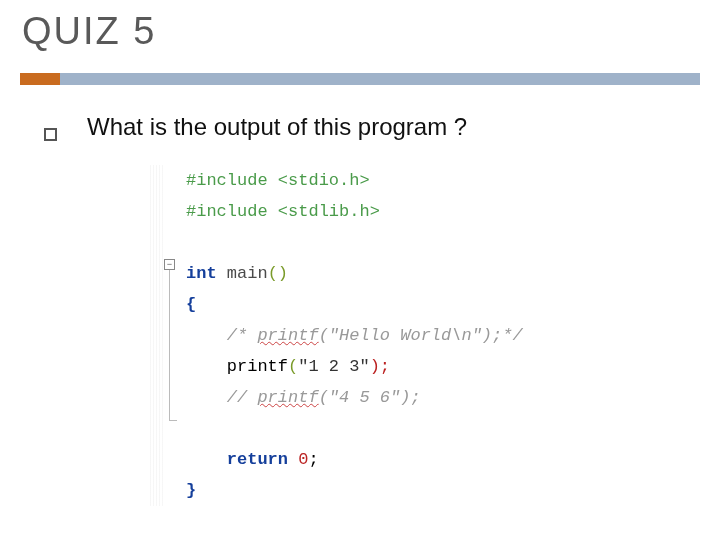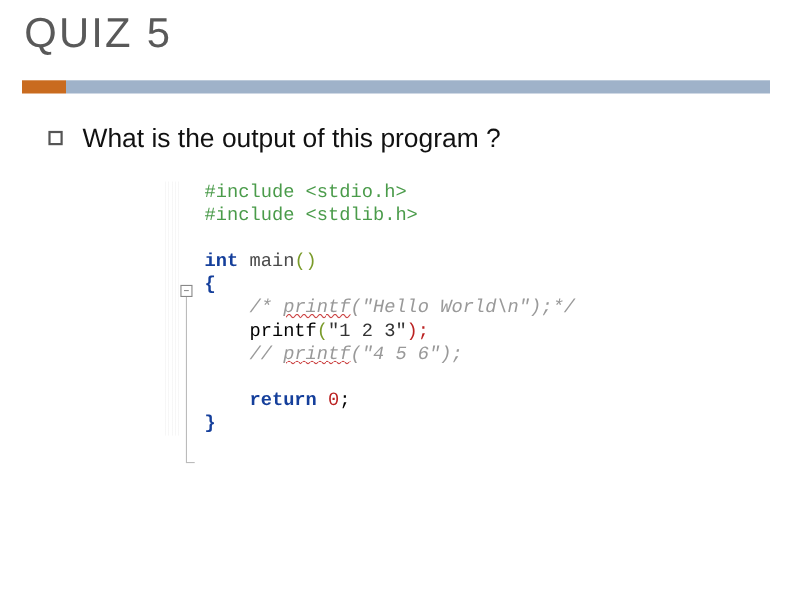--- a/index.html
+++ b/index.html
@@ -33,22 +33,22 @@
     background: #c96b1f;
   }
   .rule-main {
     flex: 1;
     height: 12px;
     background: #9fb2c9;
   }
   .bullet-block {
     margin-left: 24px;
     display: flex;
-    align-items: flex-start;
-    gap: 18px;
+    align-items: flex-end;
+    gap: 30px;
   }
   .bullet-marker {
     width: 13px;
     height: 13px;
     border: 2px solid #555;
     margin-top: 6px;
     flex-shrink: 0;
   }
   .bullet-text {
     font-size: 24px;
@@ -89,21 +89,21 @@
   .fold-end {
     position: absolute;
     width: 8px;
     height: 1px;
     background: #bbb;
     left: 5px;
   }
   .code {
     font-family: "Courier New", monospace;
     font-size: 17px;
-    line-height: 21px;
+    line-height: 31px;
     white-space: pre;
     color: #000;
     padding-left: 6px;
   }
   .c-pp { color: #4a9b4a; }
   .c-kw { color: #153f9b; font-weight: bold; }
   .c-fn { color: #4a4a4a; }
   .c-paren { color: #7a9b2a; }
   .c-brace { color: #153f9b; font-weight: bold; }
   .c-cm { color: #999; font-style: italic; }

